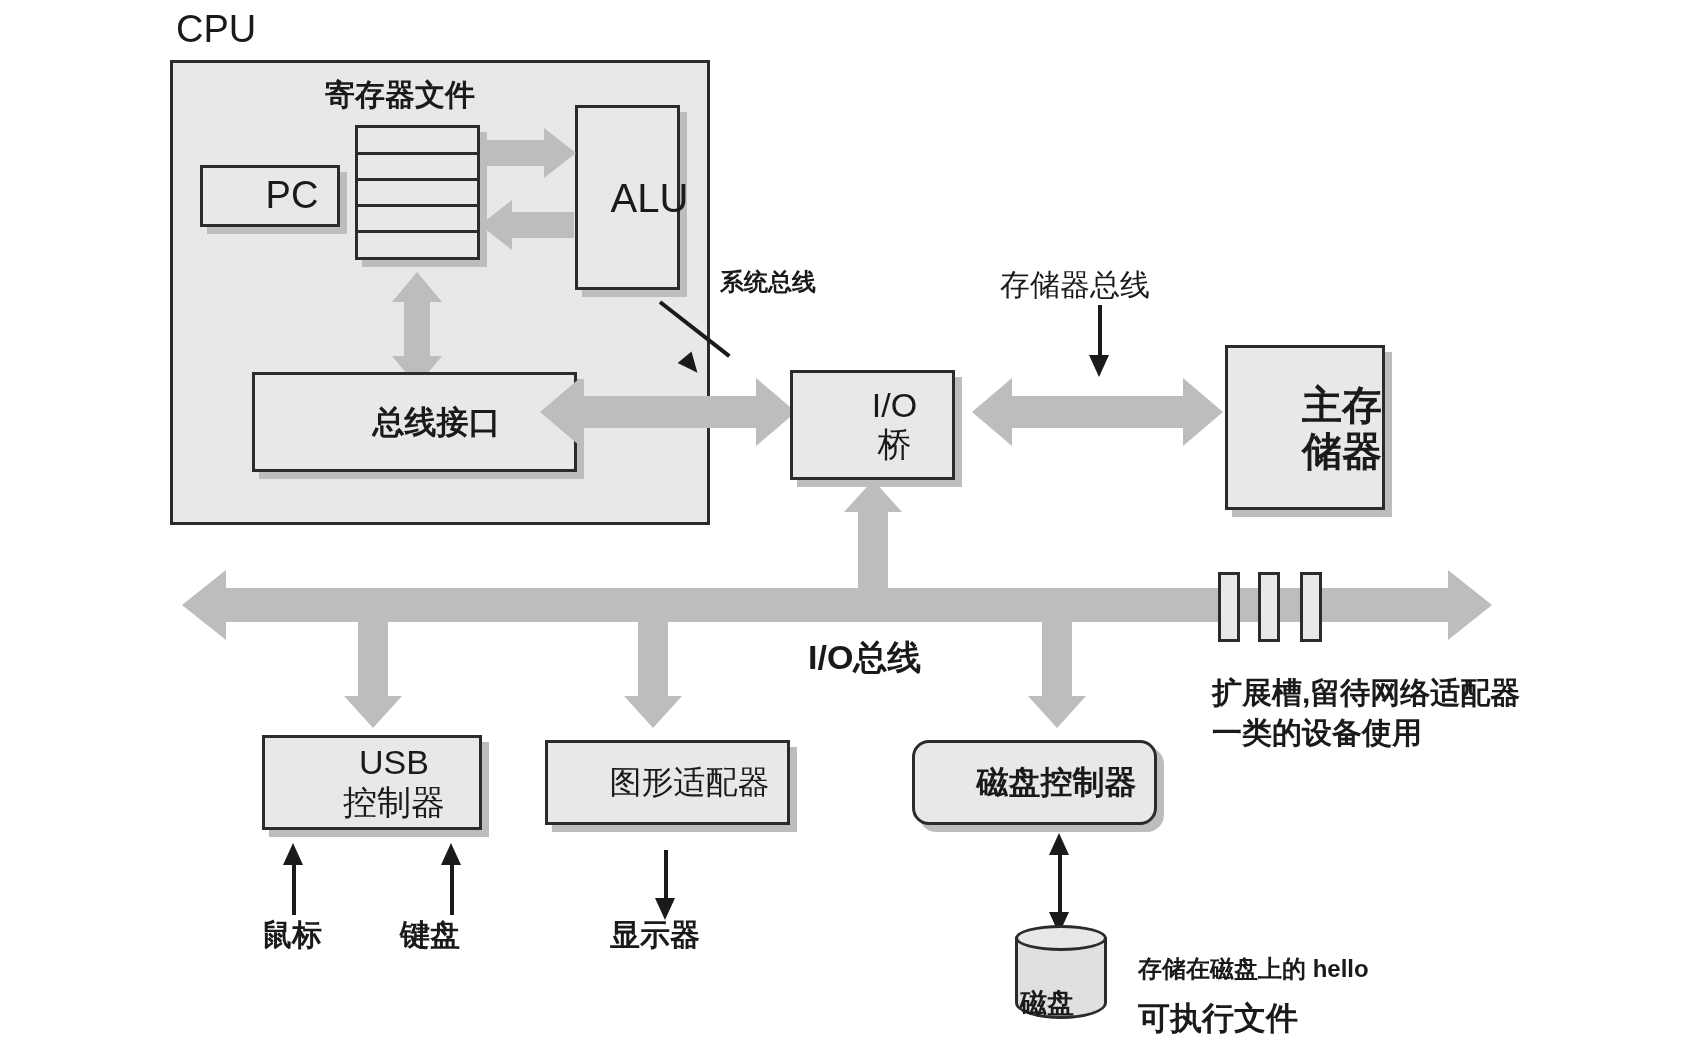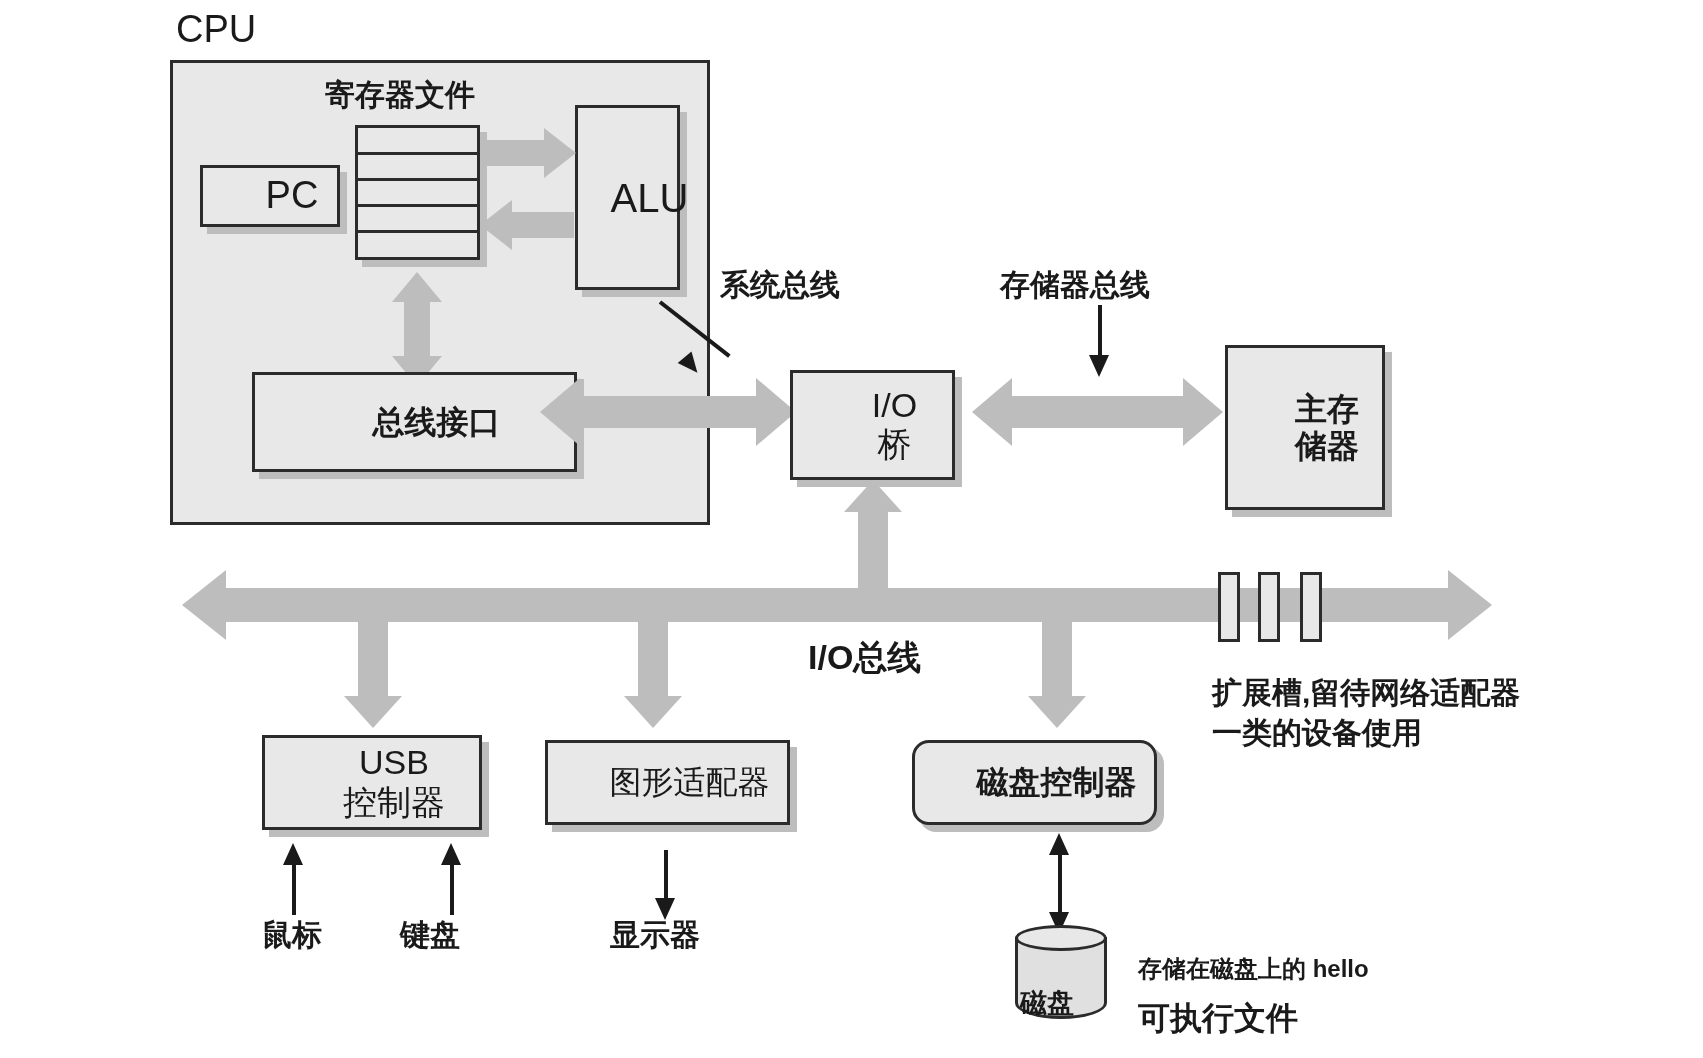--- a/index.html
+++ b/index.html
@@ -89,21 +89,21 @@
     height: 3px;
     background: #2b2b2b;
   }
 
   #alu-box { left: 575px; top: 105px; width: 105px; height: 185px; font-size: 40px; }
 
   #businterface-box { left: 208px; top: 372px; width: 325px; height: 100px; font-size: 32px; font-weight: bold; margin-left: 44px; }
 
   #iobridge-box { left: 790px; top: 370px; width: 165px; height: 110px; font-size: 34px; flex-direction: column; }
 
-  #mainmem-box { left: 1225px; top: 345px; width: 160px; height: 165px; font-size: 32px; font-weight: bold; flex-direction: column; }
+  #mainmem-box { left: 1225px; top: 345px; width: 160px; height: 165px; font-size: 40px; font-weight: bold; flex-direction: column; align-items: flex-end; }
 
   #usb-box { left: 262px; top: 735px; width: 220px; height: 95px; font-size: 34px; flex-direction: column; }
   #gfx-box { left: 545px; top: 740px; width: 245px; height: 85px; font-size: 32px; font-weight: normal; }
   #diskctl-box { left: 912px; top: 740px; width: 245px; height: 85px; font-size: 32px; font-weight: bold; border-radius: 17px; }
 
   
   #disk {
     position: absolute;
     left: 1015px;
     top: 925px;
@@ -175,35 +175,35 @@
   <div class="arrow-gray" style="left:404px; top:300px; width:26px; height:58px;"></div>
   <div class="tri" style="left:392px; top:272px; border-left:25px solid transparent; border-right:25px solid transparent; border-bottom:30px solid #bdbdbd;"></div>
   <div class="tri" style="left:392px; top:356px; border-left:25px solid transparent; border-right:25px solid transparent; border-top:30px solid #bdbdbd;"></div>
 
   <div class="box shadow" id="businterface-box">总线接口</div>
 
   <div class="arrow-gray" style="left:578px; top:396px; width:180px; height:32px;"></div>
   <div class="tri" style="left:540px; top:378px; border-top:34px solid transparent; border-bottom:34px solid transparent; border-right:40px solid #bdbdbd;"></div>
   <div class="tri" style="left:756px; top:378px; border-top:34px solid transparent; border-bottom:34px solid transparent; border-left:40px solid #bdbdbd;"></div>
 
-  <div class="label" style="left:720px; top:268px; font-size:30px; font-weight:bold;">系统总线</div>
+  <div class="label" style="left:720px; top:268px; font-size:24px; font-weight:bold;">系统总线</div>
 
   <div class="line-blk" style="left:660px; top:300px; width:88px; height:4px; transform:rotate(38deg); transform-origin:left center;"></div>
   <div class="tri" style="left:682px; top:355px; border-left:9px solid transparent; border-right:9px solid transparent; border-top:20px solid #1a1a1a; transform:rotate(-40deg);"></div>
 
   <div class="box shadow" id="iobridge-box">
     <span>I/O</span>
     <span>桥</span>
   </div>
 
   <div class="arrow-gray" style="left:1010px; top:396px; width:175px; height:32px;"></div>
   <div class="tri" style="left:972px; top:378px; border-top:34px solid transparent; border-bottom:34px solid transparent; border-right:40px solid #bdbdbd;"></div>
   <div class="tri" style="left:1183px; top:378px; border-top:34px solid transparent; border-bottom:34px solid transparent; border-left:40px solid #bdbdbd;"></div>
 
-  <div class="label" style="left:1000px; top:268px; font-size:30px; font-weight:bold;">存储器总线</div>
+  <div class="label" style="left:1000px; top:268px; font-size:30px; font-weight:normal;">存储器总线</div>
   <div class="line-blk" style="left:1098px; top:305px; width:4px; height:52px;"></div>
   <div class="tri" style="left:1089px; top:355px; border-left:10px solid transparent; border-right:10px solid transparent; border-top:22px solid #1a1a1a;"></div>
 
   <div class="box shadow" id="mainmem-box">
     <span>主存</span>
     <span>储器</span>
   </div>
 
   <div class="arrow-gray" style="left:858px; top:510px; width:30px; height:85px;"></div>
   <div class="tri" style="left:844px; top:480px; border-left:29px solid transparent; border-right:29px solid transparent; border-bottom:32px solid #bdbdbd;"></div>

